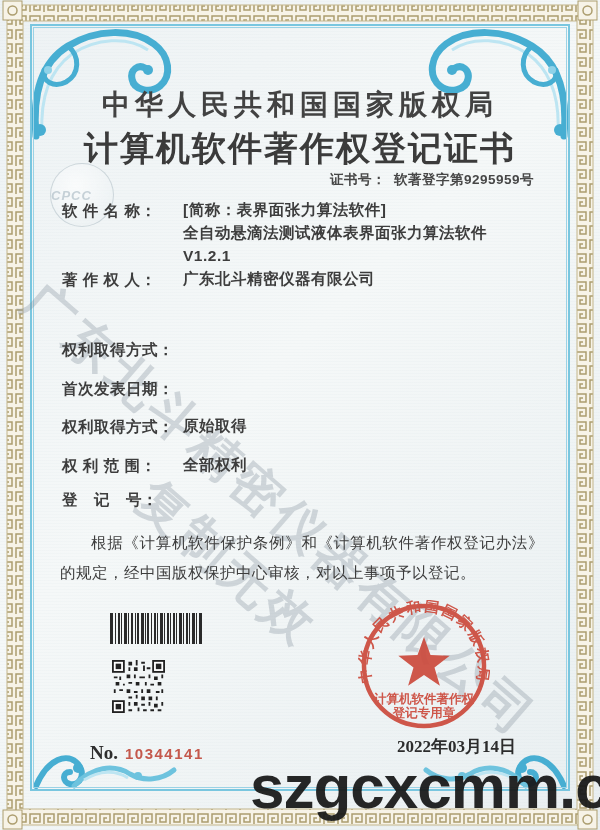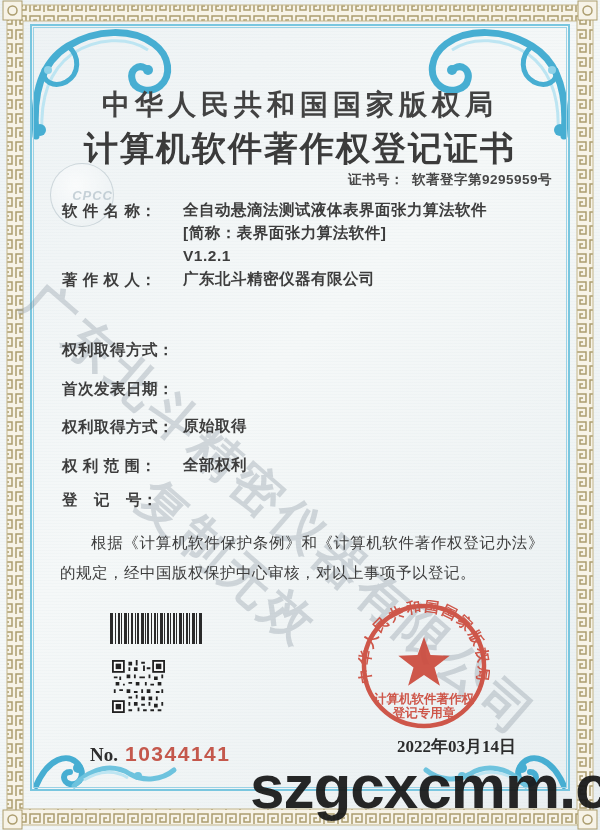--- a/index.html
+++ b/index.html
@@ -16,42 +16,42 @@
   svg.border-art { position:absolute; left:0; top:0; z-index:2; }
   .blue-frame {
     position:absolute; left:30px; top:24px; width:540px; height:767px;
     border:2px solid #79c6df; z-index:2;
   }
   .blue-frame-inner { position:absolute; inset:1px; border:1px solid #9ad2e5; }
   .hologram {
     position:absolute; left:50px; top:163px; width:64px; height:64px; border-radius:50%;
     border:1.5px solid rgba(175,190,196,0.55); z-index:3;
     background:radial-gradient(circle at 40% 35%, rgba(255,255,255,0.65), rgba(215,226,231,0.25));
-    display:flex; align-items:center; justify-content:flex-end;
+    display:flex; align-items:center; justify-content:flex-start;
   }
   .hologram span { color:rgba(165,182,192,0.6); font-size:13px; font-weight:bold; letter-spacing:1px; font-style:italic; }
   .wm-diag {
     position:absolute; z-index:3; white-space:nowrap; font-weight:600;
     color:rgba(123,137,148,0.30); transform-origin:0 0; transform:rotate(41deg);
     font-size:50px; letter-spacing:5px;
   }
   .wm-company { left:52px; top:268px; }
   .wm-notice { left:166px; top:466px; }
   .authority {
     position:absolute; top:86px; left:0; width:100%; text-align:center; z-index:4;
     font-family:"Liberation Serif", serif; font-weight:bold; font-size:28px;
     letter-spacing:5px; color:#424242;
   }
   .cert-title {
     position:absolute; top:126px; left:0; width:100%; text-align:center; z-index:4;
     font-family:Liberation Mono, monospace; font-weight:bold; font-size:34px;
     letter-spacing:2px; color:#3b3b3b;
   }
   .cert-no-line {
-    position:absolute; top:171px; right:48px; z-index:4;
+    position:absolute; top:171px; right:66px; z-index:4;
     font-size:13.5px; font-weight:bold; color:#474747; letter-spacing:0.5px;
   }
   .cert-no-line .lbl { margin-right:8px; }
   .field-row {
     position:absolute; left:62px; right:40px; display:flex; z-index:4;
     font-size:15.5px; font-weight:bold; color:#3d3d3d; letter-spacing:0.5px;
   }
   .field-label { width:121px; flex:0 0 121px; white-space:pre; }
   .field-value { flex:1; }
   .field-value div { margin-bottom:5px; line-height:18px; }
@@ -59,21 +59,21 @@
   .row-3 { top:379px; } .row-4 { top:417px; } .row-5 { top:456px; } .row-6 { top:490px; }
   .statement {
     position:absolute; left:60px; top:528px; width:484px; z-index:4;
     font-size:15.5px; font-weight:normal; color:#3d3d3d; line-height:30px;
     text-indent:2em; letter-spacing:0.5px; text-align:justify;
   }
   .barcode { position:absolute; left:110px; top:613px; width:92px; height:31px; z-index:4; }
   .qrcode { position:absolute; left:112px; top:660px; width:53px; height:53px; z-index:4; }
   .serial-line { position:absolute; left:90px; top:726px; z-index:4; display:flex; align-items:baseline;margin-top:16px; }
   .serial-prefix { font-family:"Liberation Serif", serif; font-weight:bold; font-size:19px; color:#2e2e2e; margin-right:7px; }
-  .serial-number { font-size:21px; font-weight:600; color:#c4584c; letter-spacing:1.5px;text-align:center; }
+  .serial-number { font-size:15px; font-weight:600; color:#c4584c; letter-spacing:1.5px;text-align:center; }
   .seal { position:absolute; left:358px; top:600px; width:132px; height:132px; z-index:5; opacity:0.92; }
   .issue-date {
     position:absolute; left:336px; top:735px; width:180px; text-align:right; z-index:4;
     font-family:"Liberation Serif", serif; font-weight:bold; font-size:17px; color:#2c2c2c;
   }
   .site-watermark {
     position:absolute; left:250px; top:756px; z-index:6; white-space:nowrap;
     font-size:62px; line-height:1; font-weight:600; letter-spacing:-1px;
     color:rgba(24,24,24,0.94);
   }
@@ -143,22 +143,22 @@
 
   <div class="authority">中华人民共和国国家版权局</div>
   <div class="cert-title">计算机软件著作权登记证书</div>
   <div class="cert-no-line">
     <span class="lbl">证书号：</span><span>软著登字第9295959号</span>
   </div>
 
   <div class="field-row row-0">
     <span class="field-label">软 件 名 称：</span>
     <div class="field-value">
+      <div>[简称：表界面张力算法软件]</div>
       <div>全自动悬滴法测试液体表界面张力算法软件</div>
-      <div>[简称：表界面张力算法软件]</div>
       <div>V1.2.1</div>
     </div>
   </div>
   <div class="field-row row-1">
     <span class="field-label">著 作 权 人：</span>
     <div class="field-value">
       <div>广东北斗精密仪器有限公司</div>
     </div>
   </div>
   <div class="field-row row-2">

